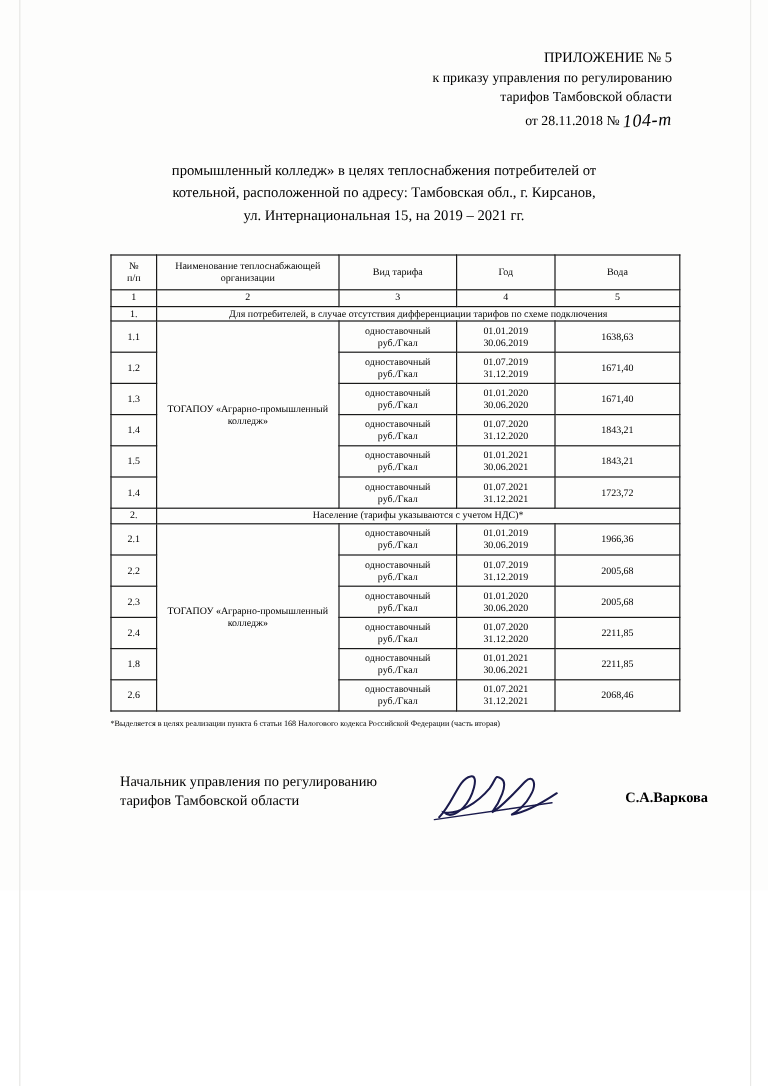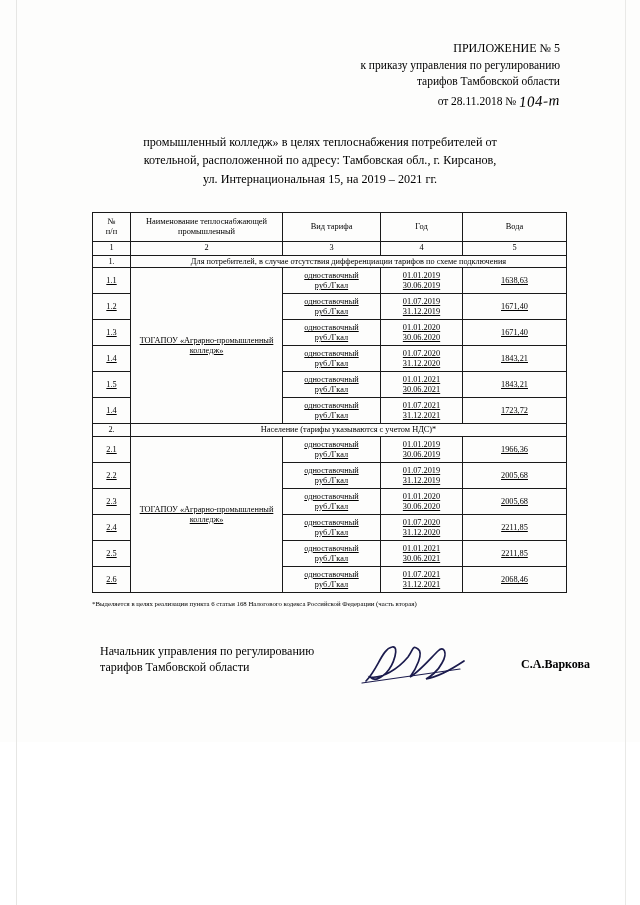--- a/index.html
+++ b/index.html
@@ -94,21 +94,21 @@
   col.c-org   { width: 152px; }
   col.c-type  { width: 98px; }
   col.c-year  { width: 82px; }
   col.c-water { width: 104px; }
   .numrow td { font-size: 8px; height: 11px; padding: 0; }
   .section-row td {
     font-size: 8.4px;
     font-weight: bold;
     padding: 3px 2px;
   }
-  .rowline { height: 26px; text-decoration: underline; }
+  .rowline { height: 26px; }
   .tariff-type {
     font-size: 8.2px;
     line-height: 1.25;
   }
   .year-cell {
     font-size: 8.2px;
     line-height: 1.25;
   }
   .water-cell {
     font-size: 10.5px;
@@ -183,21 +183,21 @@
           <col class="c-type">
           <col class="c-year">
           <col class="c-water">
       </colgroup>
       <thead>
         <tr class="hdr-row">
           <th>
             <span>№</span><br>
             <span>п/п</span>
           </th>
-          <th>Наименование теплоснабжающей промышленный</th>
+          <th>Наименование теплоснабжающей организации</th>
           <th>Вид тарифа</th>
           <th>Год</th>
           <th>Вода</th>
         </tr>
         <tr class="numrow">
           <td>1</td>
           <td>2</td>
           <td>3</td>
           <td>4</td>
           <td>5</td>
@@ -330,21 +330,21 @@
             <span>одноставочный</span><br>
             <span>руб./Гкал</span>
           </td>
           <td class="year-cell">
             <span>01.07.2020</span><br>
             <span>31.12.2020</span>
           </td>
           <td class="water-cell">2211,85</td>
         </tr>
         <tr class="rowline">
-          <td>2.5</td>
+          <td>1.8</td>
           <td class="tariff-type">
             <span>одноставочный</span><br>
             <span>руб./Гкал</span>
           </td>
           <td class="year-cell">
             <span>01.01.2021</span><br>
             <span>30.06.2021</span>
           </td>
           <td class="water-cell">2211,85</td>
         </tr>

